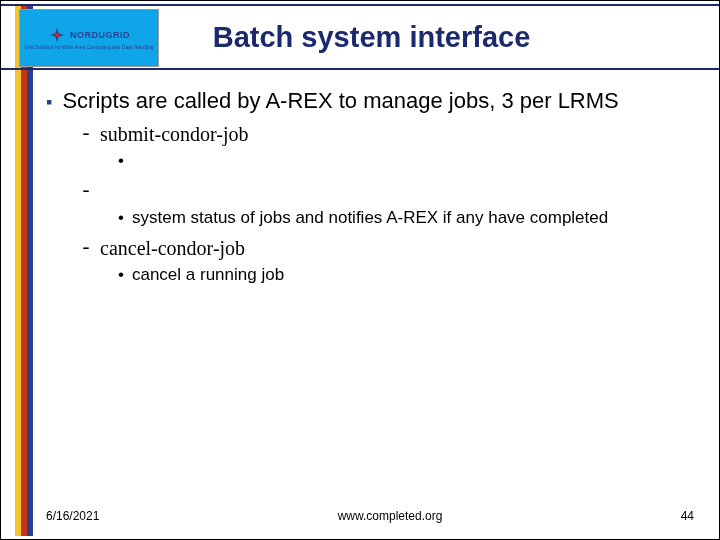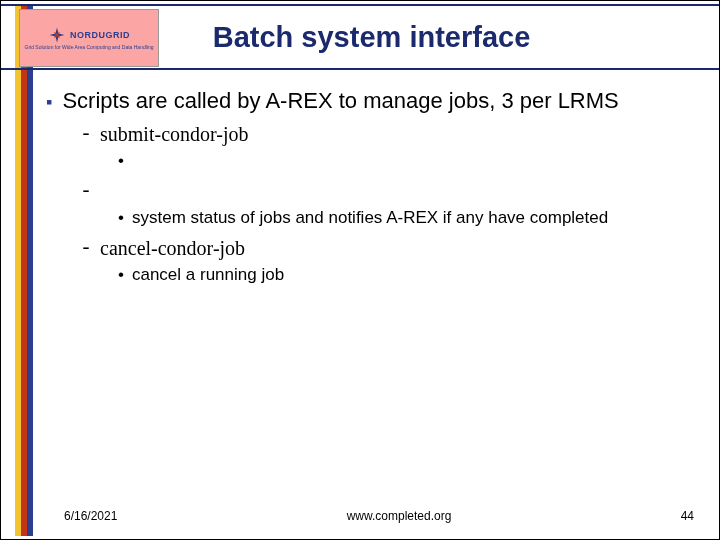--- a/index.html
+++ b/index.html
@@ -44,21 +44,21 @@
     border-bottom: 2px solid #1a2a6c;
     display: flex;
     align-items: center;
   }
   .logo-box {
     position: absolute;
     left: 18px;
     top: 3px;
     width: 140px;
     height: 58px;
-    background: #fca5a5;
+    background: #0ea5e9;
     border: 1px solid #999;
     display: flex;
     flex-direction: column;
     align-items: center;
     justify-content: center;
     z-index: 2;
   }
   .logo-top {
     display: flex;
     align-items: center;
@@ -145,21 +145,21 @@
     position: absolute;
     left: 45px;
     right: 25px;
     bottom: 16px;
     display: flex;
     align-items: center;
     font-size: 12px;
     color: #000;
     font-family: Arial, sans-serif;
   }
-  .footer .date { flex: 0 0 auto; margin-left: 18px; }
+  .footer .date { flex: 0 0 auto; }
   .footer .url { flex: 1 1 auto; text-align: center; }
   .footer .page { flex: 0 0 auto; }
 </style>
 </head>
 <body>
 
 <div class="slide">
 
   <div class="left-stripes">
     <div class="stripe yellow"></div>

